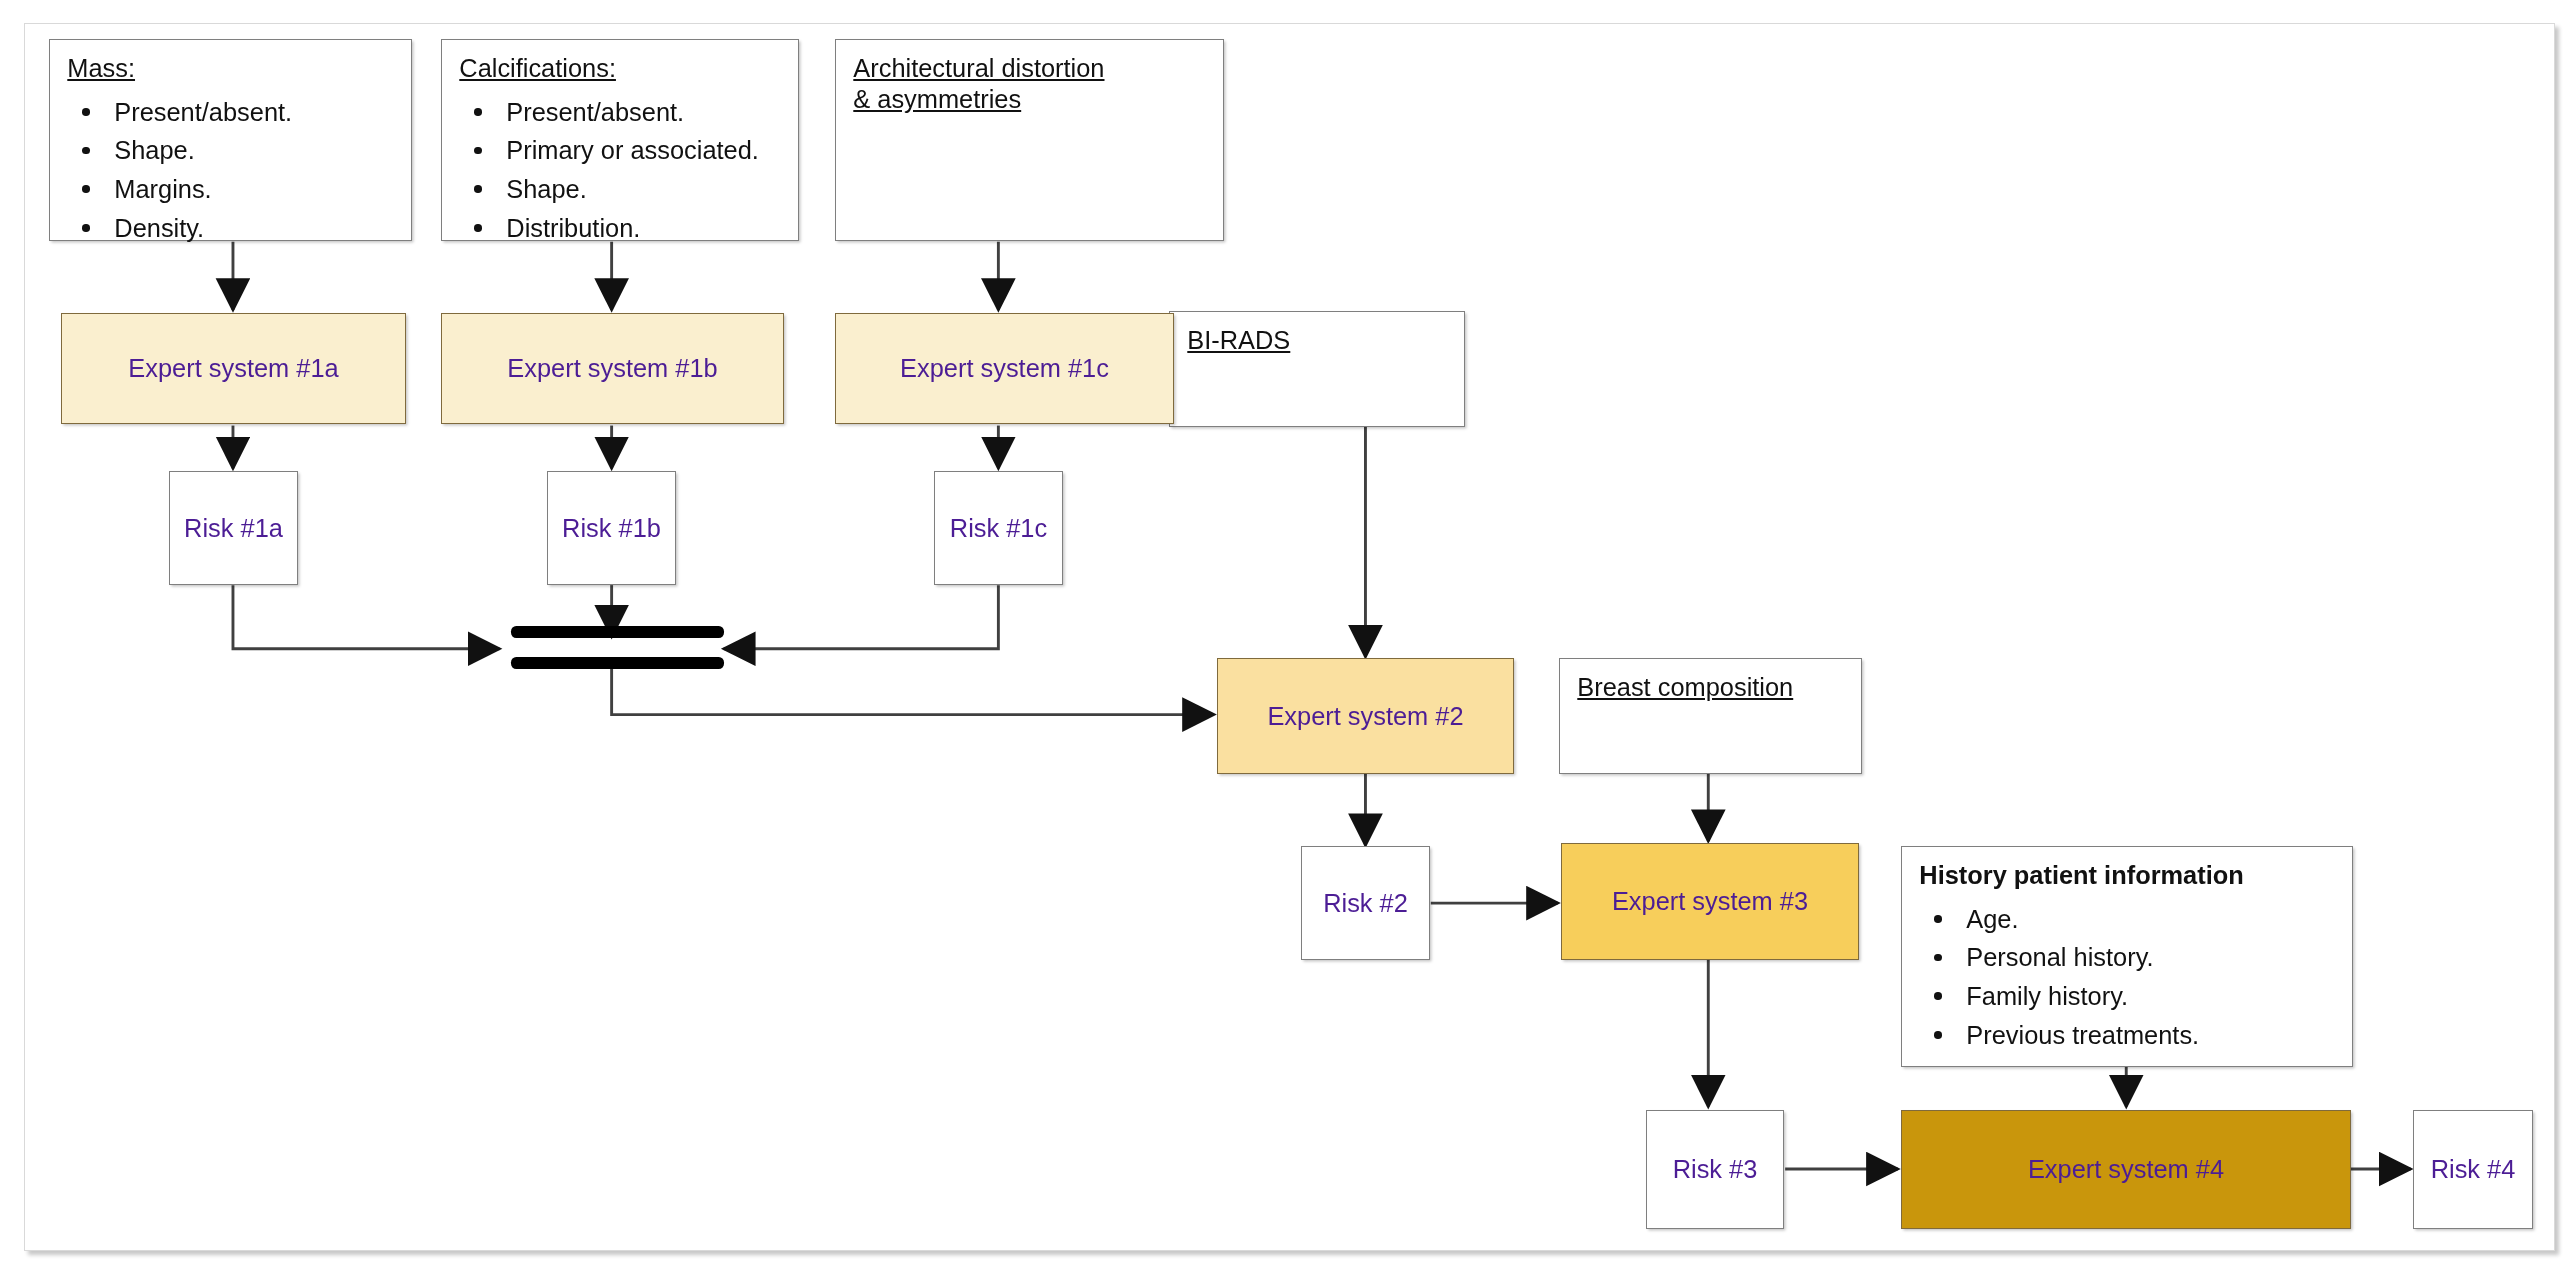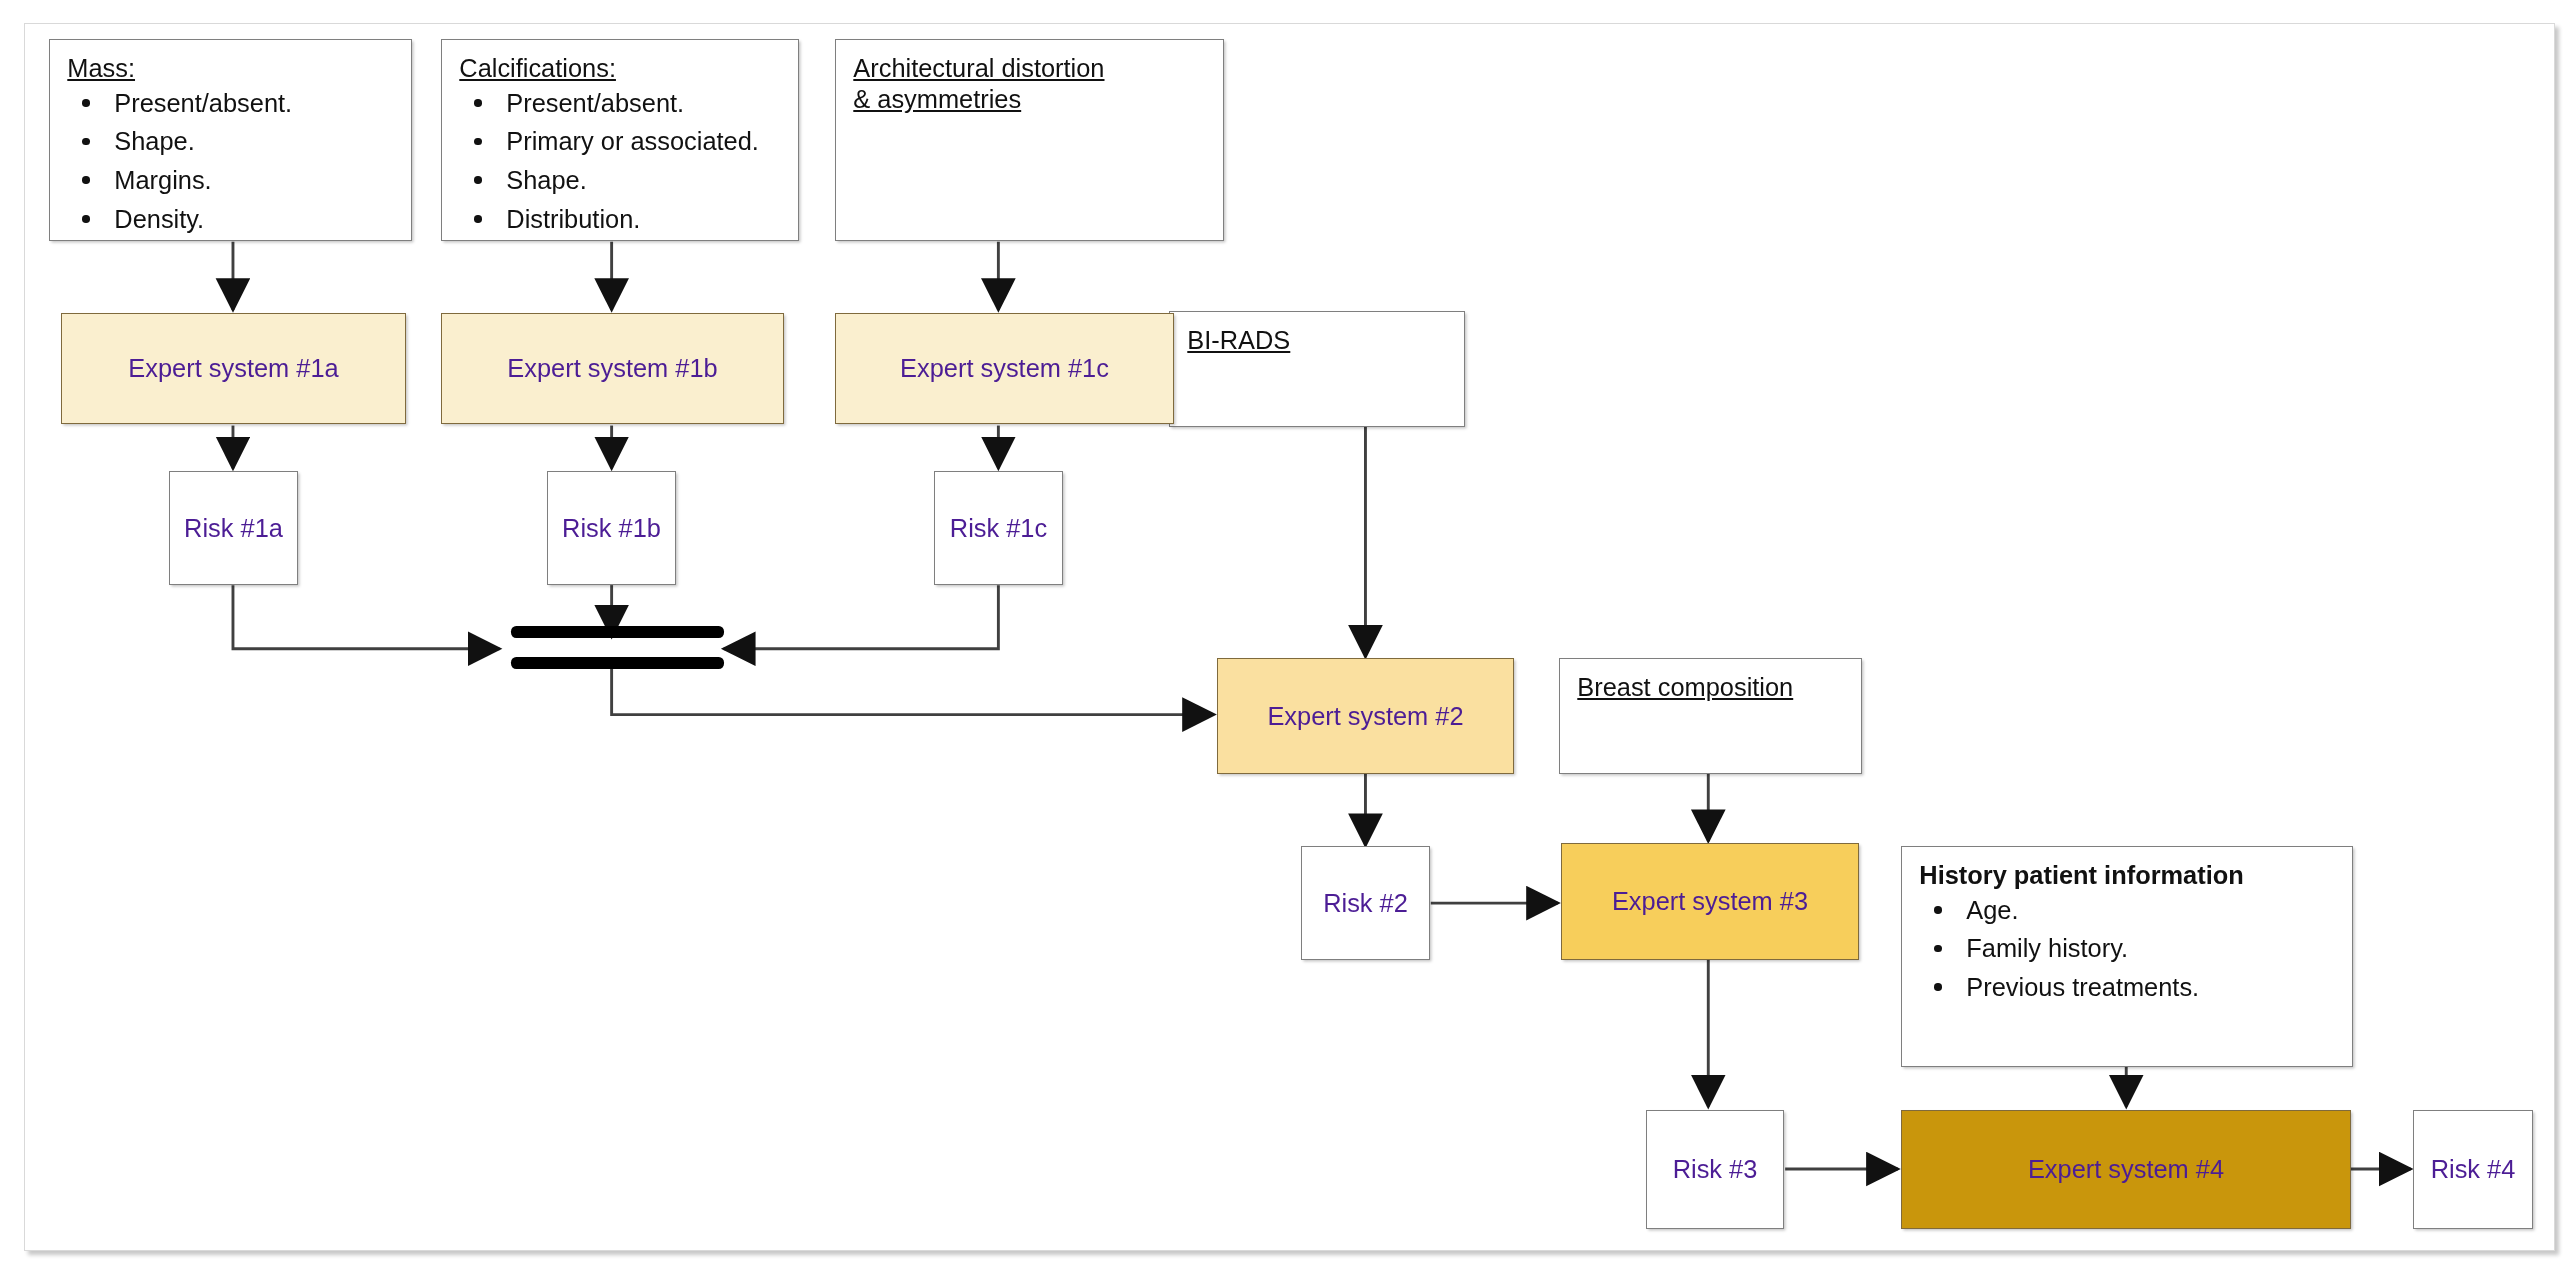--- a/index.html
+++ b/index.html
@@ -32,21 +32,21 @@
     text-decoration:underline;
     text-underline-offset:2.3px;
     font-size:25.4px;
     color:#111111;
     line-height:1.22;
     white-space:pre-line;
   }
   .node .title.bold{font-weight:bold;text-decoration:none;}
   .listbox{padding:12.7px 0 0 17.3px;}
   .listbox ul{
-    margin:0 0 0 0;padding:0;list-style:none;
+    margin:9px 0 0 0;padding:0;list-style:none;
   }
   .listbox li{
     position:relative;
     font-size:25.4px;color:#111111;
     line-height:1.52;
     padding-left:47px;
   }
   .listbox li:before{
     content:"";
     position:absolute;left:15px;top:15.6px;
@@ -143,20 +143,21 @@
   </div>
 
   <div class="node listbox" style="left:1559px;top:658px;width:303px;height:116px;">
     <span class="title">Breast composition</span>
   </div>
 
   <div class="node listbox" style="left:1901px;top:846px;width:452px;height:221px;">
     <span class="title bold">History patient information</span>
     <ul>
       <li>Age.</li>
+      <li>Personal history.</li>
       <li>Family history.</li>
       <li>Previous treatments.</li>
     </ul>
   </div>
 
   <div class="node plain es" style="left:61px;top:313px;width:345px;height:111px;background:#FAEFCF;">
     <span>Expert system #1a</span>
   </div>
 
   <div class="node plain es" style="left:441px;top:313px;width:343px;height:111px;background:#FAEFCF;">

